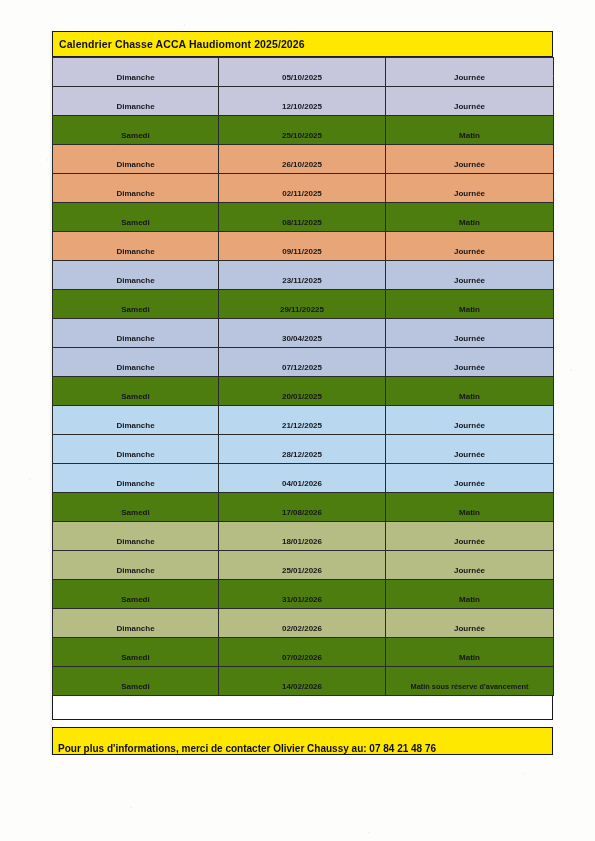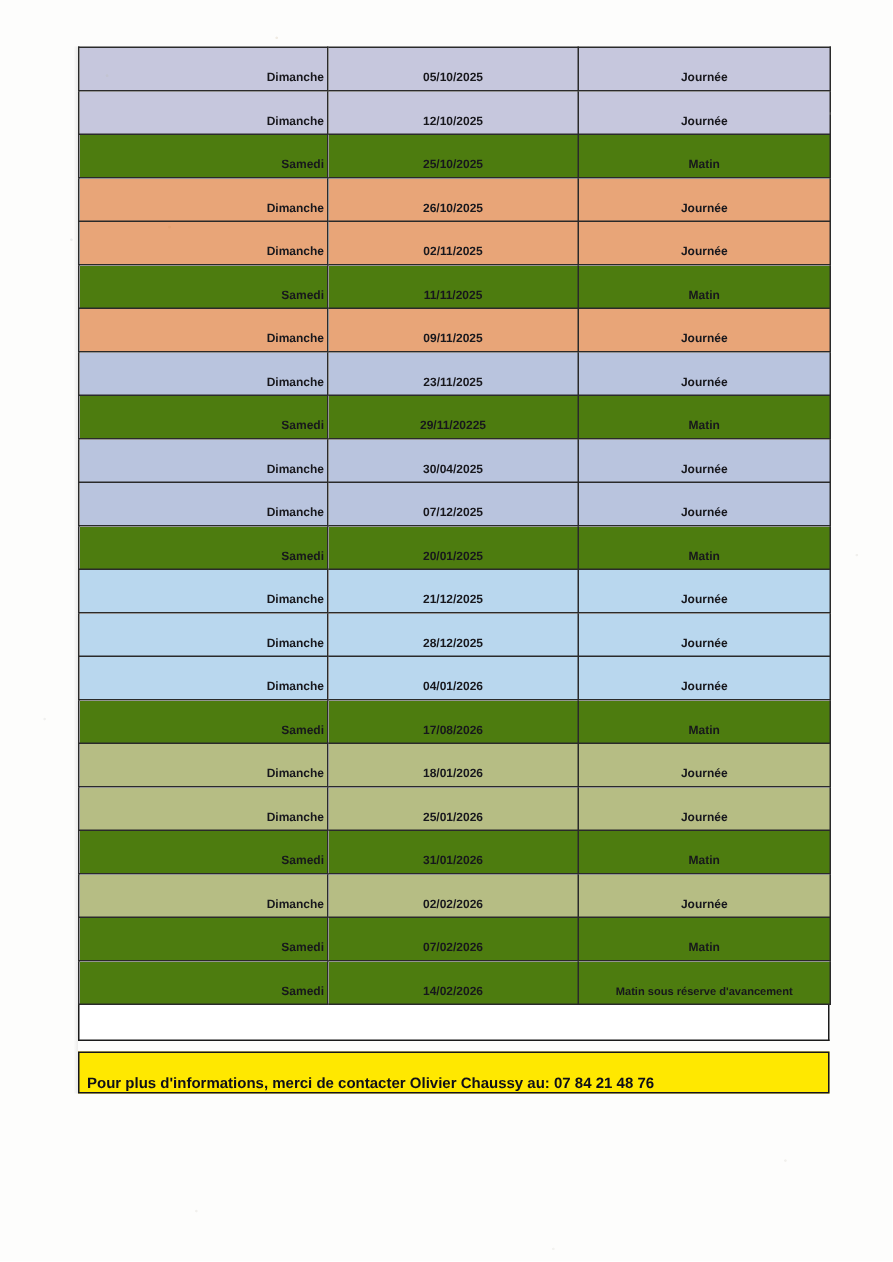--- a/index.html
+++ b/index.html
@@ -78,21 +78,21 @@
     font-size: 8px;
     font-weight: bold;
     color: #17171c;
     text-align: center;
     vertical-align: bottom;
     padding: 0 2px 4px 2px;
     box-sizing: border-box;
     overflow: hidden;
     white-space: nowrap;
   }
-  table#schedule td.c-day   { width: 166px; text-align: right; }
+  table#schedule td.c-day   { width: 166px; }
   table#schedule td.c-date  { width: 167px; }
   table#schedule td.c-part  { width: 168px; }
   table#schedule td.c-part.small { font-size: 7.4px; }
 
   
   .bg-lavender { background: #c6c7dd; }
   .bg-yellow   { background: #4d7c0f; }
   .bg-salmon   { background: #e8a578; }
   .bg-steel    { background: #b9c4de; }
   .bg-sky      { background: #b9d7ee; }
@@ -137,20 +137,23 @@
     pointer-events: none;
   }
 </style>
 </head>
 <body>
 
 <div id="scan-page">
 
   <div id="doc">
 
+    <div id="title-bar">
+      <span class="title-text">Calendrier Chasse ACCA Haudiomont 2025/2026</span>
+    </div>
 
     <table id="schedule">
       <tbody>
           <tr>
             <td class="c-day bg-lavender">Dimanche</td>
             <td class="c-date bg-lavender">05/10/2025</td>
             <td class="c-part bg-lavender">Journée</td>
           </tr>
           <tr>
             <td class="c-day bg-lavender">Dimanche</td>
@@ -167,21 +170,21 @@
             <td class="c-date bg-salmon">26/10/2025</td>
             <td class="c-part bg-salmon">Journée</td>
           </tr>
           <tr>
             <td class="c-day bg-salmon">Dimanche</td>
             <td class="c-date bg-salmon">02/11/2025</td>
             <td class="c-part bg-salmon">Journée</td>
           </tr>
           <tr>
             <td class="c-day bg-yellow">Samedi</td>
-            <td class="c-date bg-yellow">11/11/2025</td>
+            <td class="c-date bg-yellow">08/11/2025</td>
             <td class="c-part bg-yellow">Matin</td>
           </tr>
           <tr>
             <td class="c-day bg-salmon">Dimanche</td>
             <td class="c-date bg-salmon">09/11/2025</td>
             <td class="c-part bg-salmon">Journée</td>
           </tr>
           <tr>
             <td class="c-day bg-steel">Dimanche</td>
             <td class="c-date bg-steel">23/11/2025</td>

